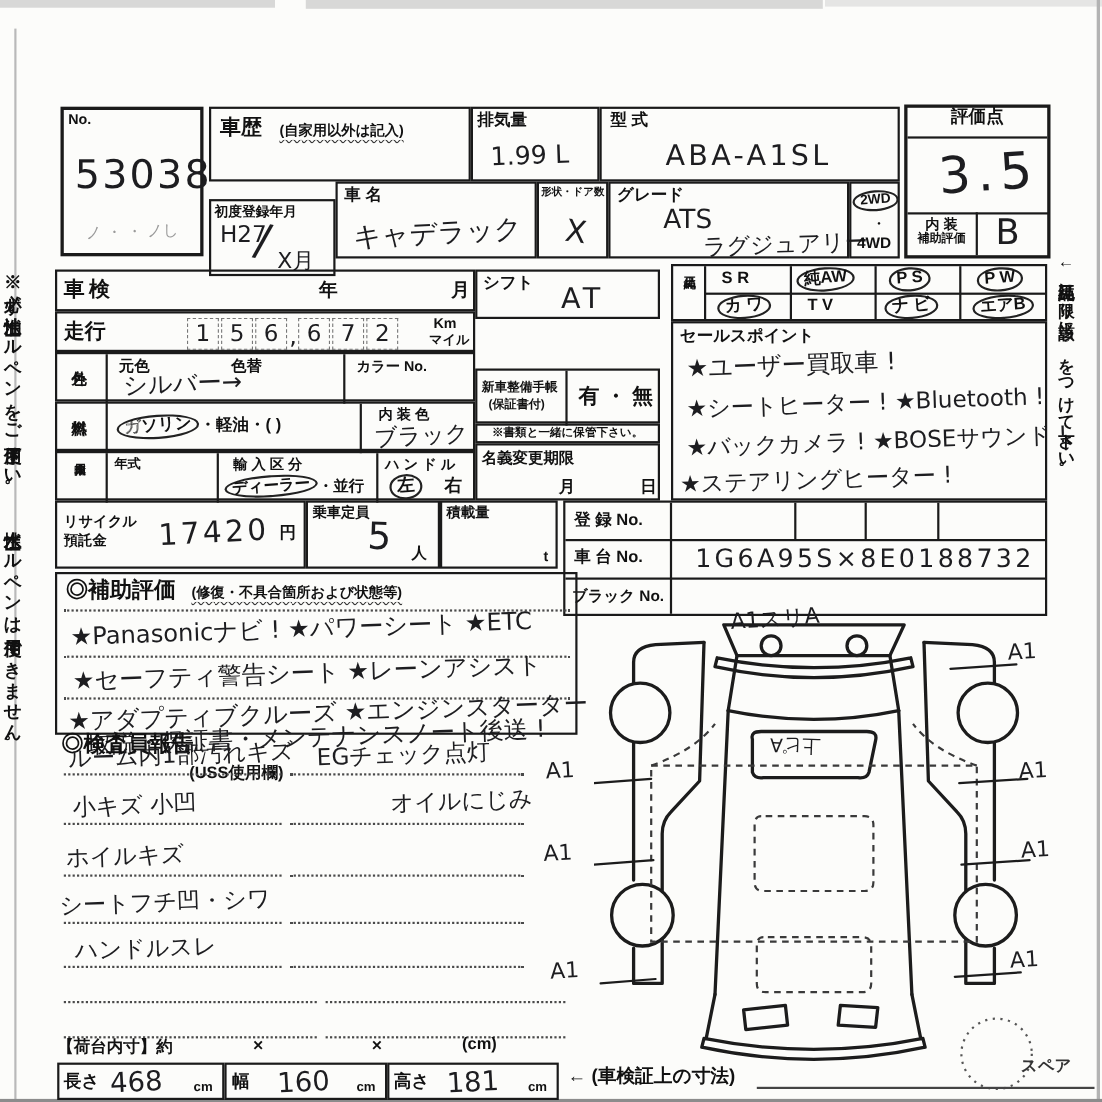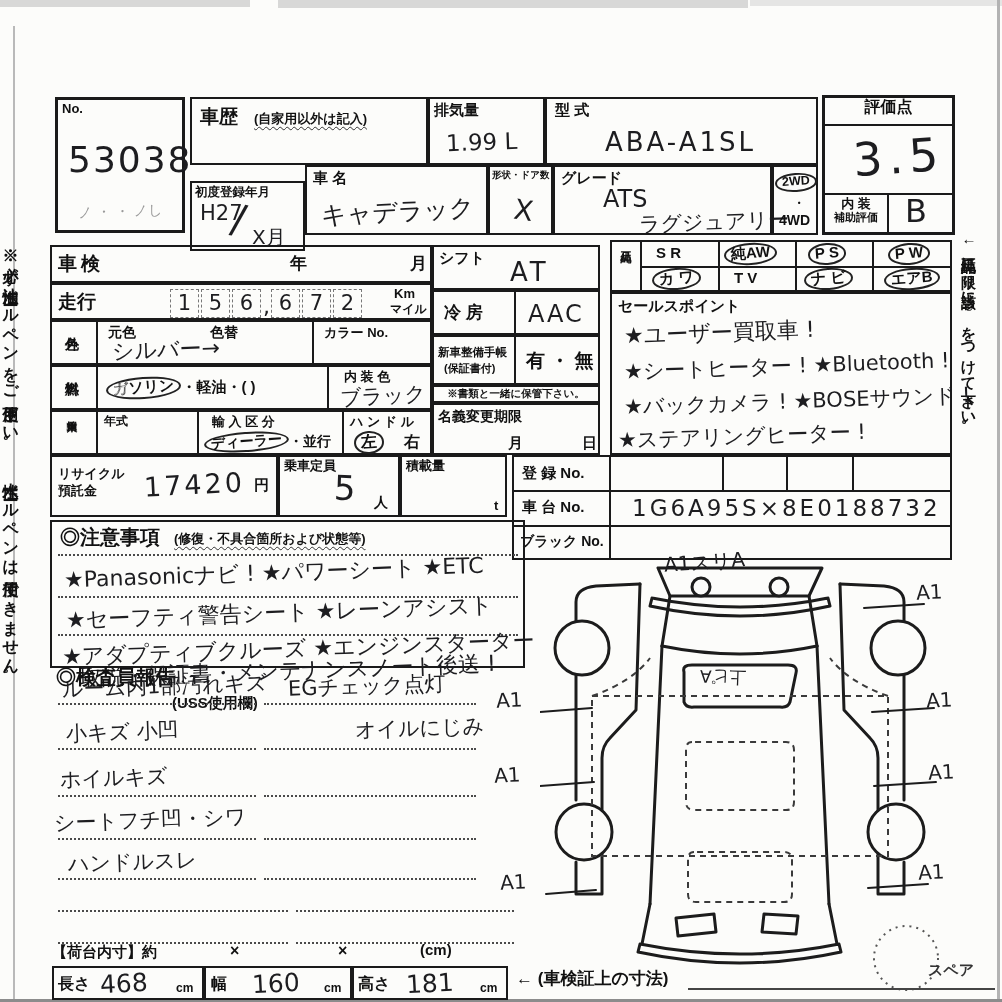--- a/index.html
+++ b/index.html
@@ -145,25 +145,20 @@
     <div class="abs" style="left:290px;top:0;width:0;height:45px;border-left:2px solid #1a1a1a;"></div>
     <span class="lbl abs" style="left:298px;top:3px;font-size:13px;">ハ ン ド ル</span>
     <span class="lbl abs circ" style="left:302px;top:19px;font-size:16px;">左</span>
     <span class="lbl abs" style="left:352px;top:21px;font-size:16px;">右</span>
   </div>
 
   <div class="cell" style="left:432px;top:245px;width:168px;height:45px;">
     <span class="lbl abs" style="left:5px;top:3px;font-size:15px;">シフト</span>
     <span class="hand abs" style="left:76px;top:12px;font-size:26px;letter-spacing:4px;">AT</span>
   </div>
-  <div class="cell" style="left:432px;top:290px;width:168px;height:45px;">
-    <span class="lbl abs" style="left:10px;top:12px;font-size:17px;">冷 房</span>
-    <div class="abs" style="left:80px;top:0;width:0;height:45px;border-left:2px solid #1a1a1a;"></div>
-    <span class="hand abs" style="left:94px;top:10px;font-size:24px;letter-spacing:2px;">AAC</span>
-  </div>
   <div class="cell" style="left:432px;top:335px;width:168px;height:50px;">
     <div class="lbl abs" style="left:4px;top:9px;font-size:11.5px;">新車整備手帳</div>
     <div class="lbl abs" style="left:10px;top:25px;font-size:11px;">(保証書付)</div>
     <div class="abs" style="left:80px;top:0;width:0;height:50px;border-left:2px solid #1a1a1a;"></div>
     <span class="lbl abs" style="left:92px;top:14px;font-size:19px;">有 ・ 無</span>
   </div>
   <div class="cell" style="left:432px;top:385px;width:168px;height:18px;">
     <div class="lbl" style="font-size:10.5px;text-align:center;margin-top:1px;">※書類と一緒に保管下さい。</div>
   </div>
   <div class="cell" style="left:432px;top:403px;width:168px;height:52px;">
@@ -220,21 +215,21 @@
     <span class="lbl abs" style="left:8px;top:8px;font-size:15px;">登 録 No.</span>
     <div class="abs" style="left:208px;top:0;width:0;height:33px;border-left:2px solid #1a1a1a;"></div>
     <div class="abs" style="left:272px;top:0;width:0;height:33px;border-left:2px solid #1a1a1a;"></div>
     <div class="abs" style="left:338px;top:0;width:0;height:33px;border-left:2px solid #1a1a1a;"></div>
     <span class="lbl abs" style="left:8px;top:42px;font-size:15px;">車 台 No.</span>
     <span class="hand abs" style="left:118px;top:40px;font-size:23px;letter-spacing:3px;">1G6A95S×8E0188732</span>
     <span class="lbl abs" style="left:6px;top:77px;font-size:14px;">ブラック No.</span>
   </div>
 
   <div class="cell" style="left:50px;top:520px;width:475px;height:148px;">
-    <span class="lbl abs" style="left:8px;top:4px;font-size:20px;">◎注意事項</span>
+    <span class="lbl abs" style="left:8px;top:4px;font-size:20px;">◎補助評価</span>
     <span class="lbl abs wavy" style="left:122px;top:10px;font-size:13px;">(修復・不具合箇所および状態等)</span>
     <div class="dot" style="left:6px;top:32px;width:460px;"></div>
     <div class="hand abs r-2" style="left:12px;top:40px;font-size:22px;">★Panasonicナビ !  ★パワーシート  ★ETC</div>
     <div class="dot" style="left:6px;top:74px;width:460px;"></div>
     <div class="hand abs r-2" style="left:14px;top:80px;font-size:22px;">★セーフティ警告シート  ★レーンアシスト</div>
     <div class="dot" style="left:6px;top:112px;width:460px;"></div>
     <div class="hand abs r-2" style="left:10px;top:116px;font-size:22px;">★アダプティブクルーズ  ★エンジンスターター</div>
     <div class="hand abs r-2" style="left:28px;top:138px;font-size:22px;">取説・保証書・メンテナンスノート後送 !</div>
   </div>
 

